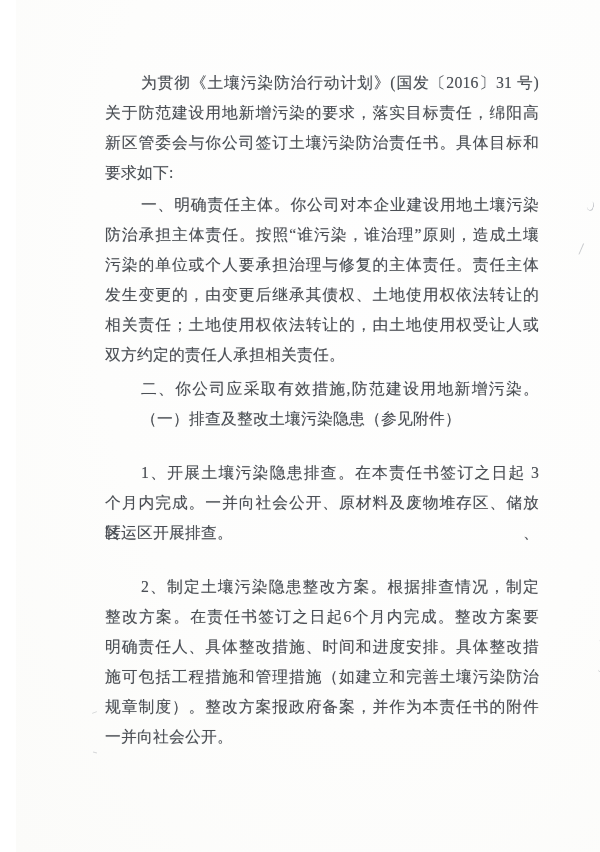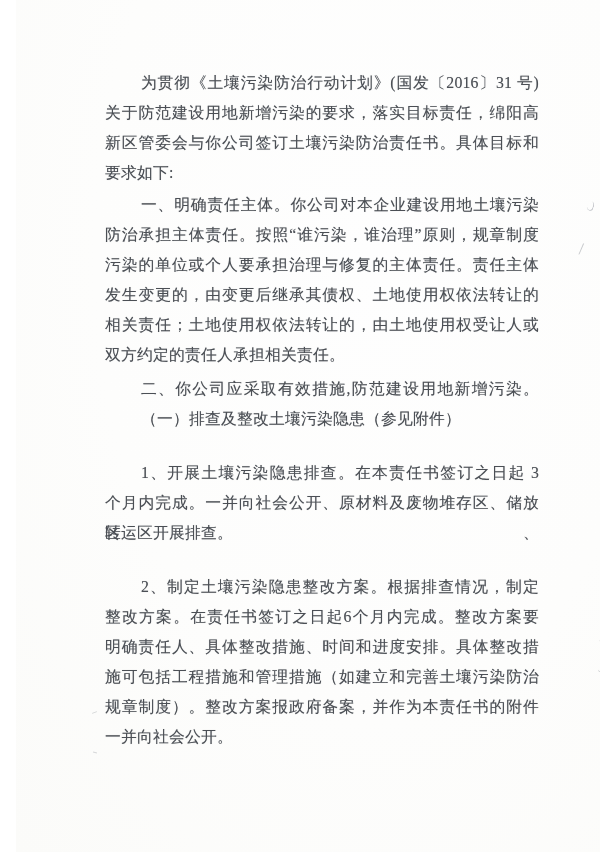--- a/index.html
+++ b/index.html
@@ -99,21 +99,21 @@
 <body>
 
 <div class="paper">
 
   <div class="doc">
     <div class="ln j ind">为贯彻《土壤污染防治行动计划》(国发〔2016〕31 号)</div>
     <div class="ln j">关于防范建设用地新增污染的要求，落实目标责任，绵阳高</div>
     <div class="ln j">新区管委会与你公司签订土壤污染防治责任书。具体目标和</div>
     <div class="ln">要求如下:</div>
     <div class="ln j ind g2">一、明确责任主体。你公司对本企业建设用地土壤污染</div>
-    <div class="ln j">防治承担主体责任。按照“谁污染，谁治理”原则，规章制度</div>
+    <div class="ln j">防治承担主体责任。按照“谁污染，谁治理”原则，造成土壤</div>
     <div class="ln j">污染的单位或个人要承担治理与修复的主体责任。责任主体</div>
     <div class="ln j">发生变更的，由变更后继承其债权、土地使用权依法转让的</div>
     <div class="ln j">相关责任；土地使用权依法转让的，由土地使用权受让人或</div>
     <div class="ln">双方约定的责任人承担相关责任。</div>
     <div class="ln j ind g4">二、你公司应采取有效措施,防范建设用地新增污染。</div>
     <div class="ln ind">（一）排查及整改土壤污染隐患（参见附件）</div>
     <div class="ln j ind g8">1、开展土壤污染隐患排查。在本责任书签订之日起 3</div>
     <div class="ln j">个月内完成。一并向社会公开、原材料及废物堆存区、储放区、</div>
     <div class="ln">转运区开展排查。</div>
     <div class="ln j ind g8">2、制定土壤污染隐患整改方案。根据排查情况，制定</div>

